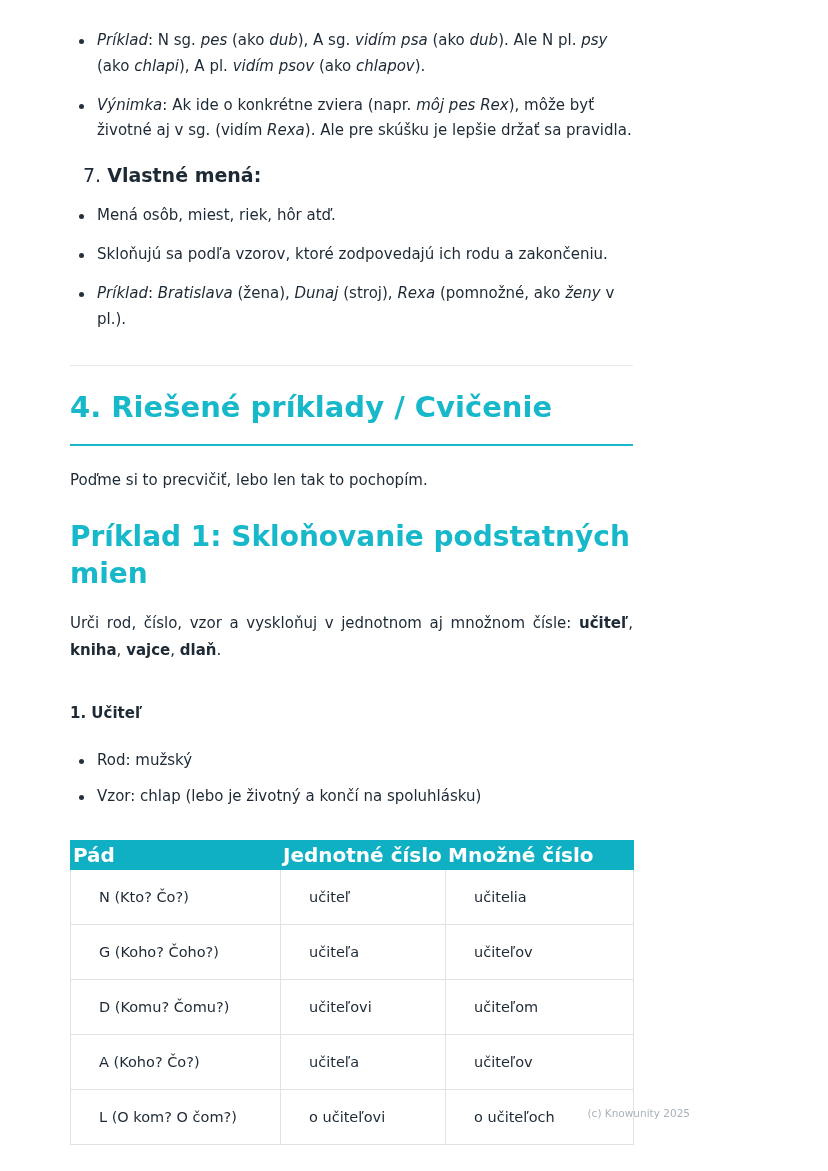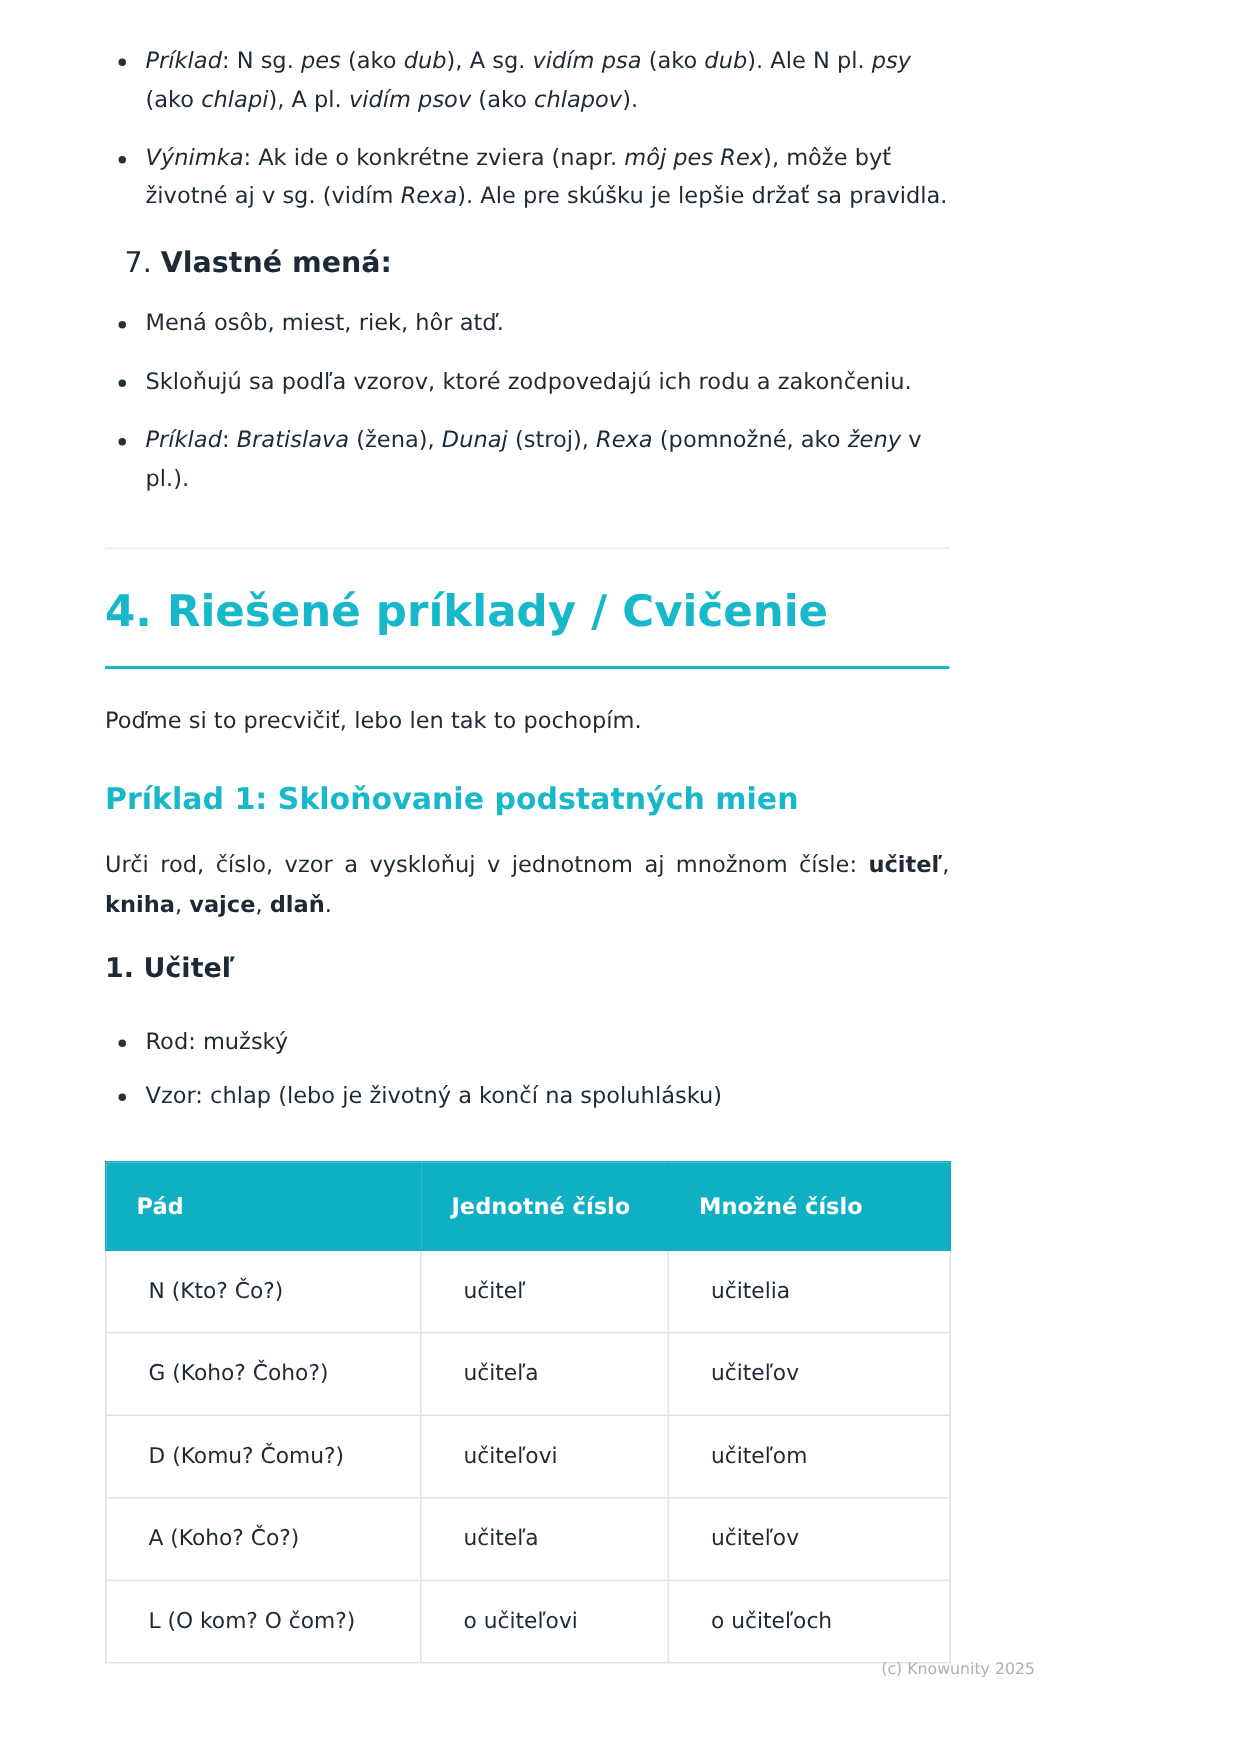--- a/index.html
+++ b/index.html
@@ -22,33 +22,33 @@
   .numbered { margin: 15px 0 12px 13px; font-size: 19px; line-height: 1.7; }
   .num-title { font-weight: 700; }
 
   .divider { border: none; border-top: 1px solid #e7e9ea; margin-top: 32px; }
 
   .h1 { margin-top: 23px; font-size: 29px; line-height: 1.25; font-weight: 700; color: #17b8ca; }
   .heading-underline { height: 2px; background: #17b8ca; margin-top: 19px; }
 
   .intro-p { margin-top: 22px; font-size: 15px; line-height: 1.7; }
 
-  .h2 { margin-top: 26px; font-size: 20px; line-height: 1.3; font-weight: 700; color: #17b8ca; }
+  .h2 { margin-top: 26px; font-size: 28px; line-height: 1.3; font-weight: 700; color: #17b8ca; }
 
   .task-p { margin-top: 18px; font-size: 15px; line-height: 1.8; text-align: justify; }
 
-  .word-label { margin-top: 18px; font-size: 18px; font-weight: 700; }
+  .word-label { margin-top: 40px; font-size: 15px; font-weight: 700; }
 
   .loose { margin-top: 26px; }
   .loose .bullet { margin-bottom: 10px; }
 
   table { margin-top: 30px; width: 563px; border-collapse: collapse; table-layout: fixed; }
   th {
     background: #10b0c4; color: #ffffff; font-weight: 700; text-align: left;
-    padding: 20px; font-size: 15px; border: 1px solid #10b0c4;
+    padding: 2px; font-size: 20px; border: 1px solid #10b0c4;
   }
   td { border: 1px solid #e0e3e6; padding: 19px 28px; font-size: 14.5px; color: #1d2935; background: #ffffff; }
 
   .scrollbar {
     position: absolute; left: 752px; top: 33px; width: 24px; height: 1150px;
     background: #cfe9f4; border-radius: 12px; z-index: 2;
   }
   .footer-copy {
     position: absolute; right: 50px; bottom: 52px;
     font-size: 10.5px; color: #a8b2ba; z-index: 1; white-space: nowrap;

